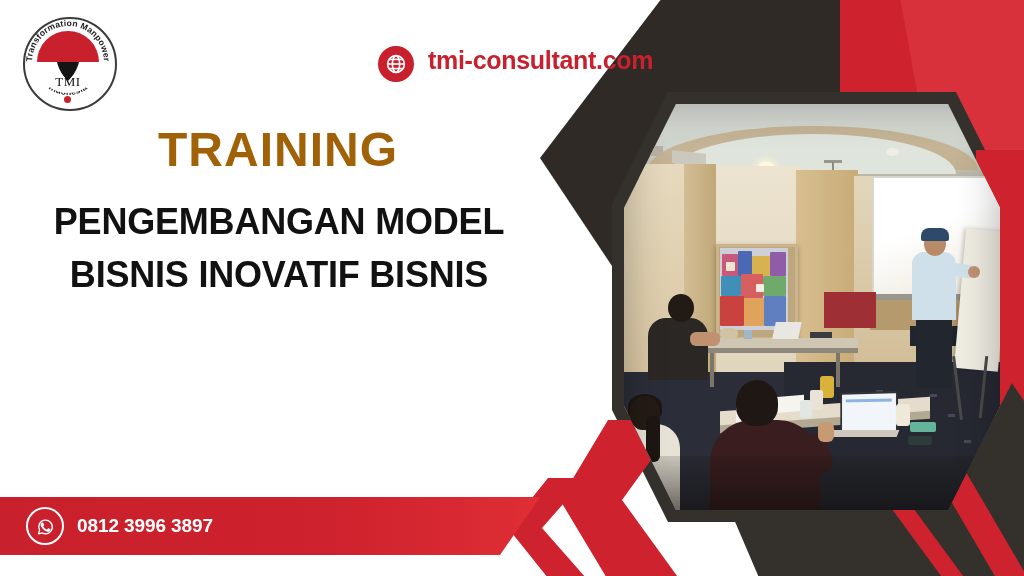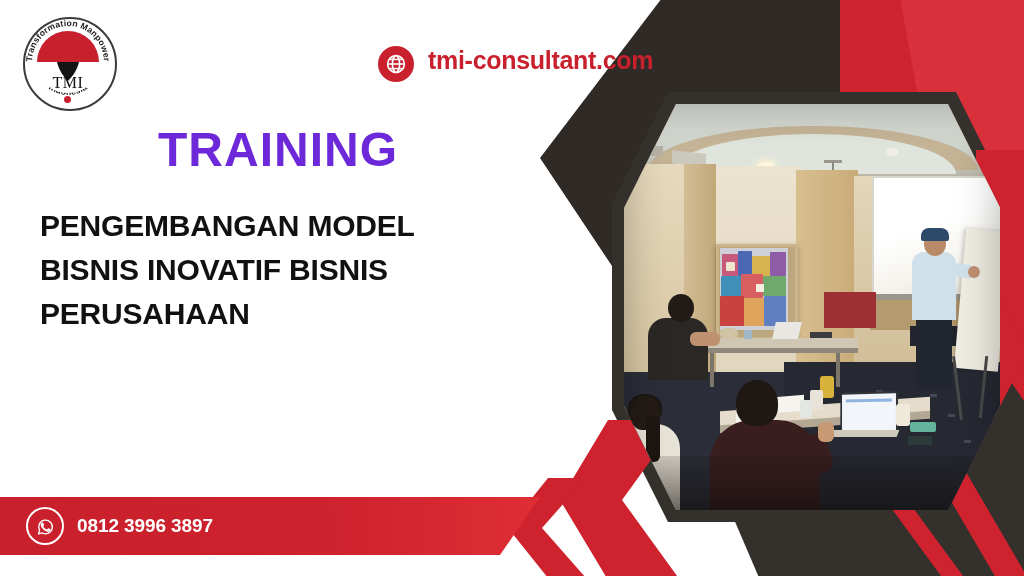--- a/index.html
+++ b/index.html
@@ -171,38 +171,38 @@
 
   
   .ph-fg{left:0;top:352px;width:376px;height:60px;background:linear-gradient(180deg,rgba(20,16,14,.15),rgba(20,16,14,.55));}
   .ph-vig{left:0;top:0;width:376px;height:406px;box-shadow:inset 0 0 42px rgba(0,0,0,.30);}
 
   
   .logo{position:absolute;left:14px;top:14px;width:104px;height:96px;}
   .logo-ring{position:absolute;left:9px;top:3px;width:90px;height:90px;border-radius:50%;border:2px solid #3b3b3b;background:#fff;}
   .logo-inner{position:absolute;left:23px;top:17px;width:62px;height:62px;border-radius:50%;overflow:hidden;background:#fff;}
   .logo-inner-top{position:absolute;left:0;top:0;width:62px;height:31px;background:#C8202C;}
-  .logo-tmi{position:absolute;left:23px;top:60px;width:62px;text-align:center;font-family:"Liberation Serif","DejaVu Serif",serif;font-size:16px;color:#111;letter-spacing:.5px;}
+  .logo-tmi{position:absolute;left:23px;top:60px;width:62px;text-align:center;font-family:"Liberation Serif","DejaVu Serif",serif;font-size:13px;color:#111;letter-spacing:.5px;}
   .logo-reddot{position:absolute;left:50px;top:82px;width:7px;height:7px;border-radius:50%;background:#C8202C;}
   .logo-arc{position:absolute;left:9px;top:3px;width:90px;height:90px;}
   .logo-arc text{font-family:"Liberation Sans","DejaVu Sans",sans-serif;font-size:8.6px;font-weight:700;fill:#1d1d1d;letter-spacing:.2px;}
 
   
   .site{position:absolute;left:378px;top:46px;display:flex;align-items:flex-start;gap:14px;}
   .site-globe{width:36px;height:36px;border-radius:50%;background:#C8202C;display:flex;align-items:center;justify-content:center;flex:none;}
   .site-txt{font-size:25px;font-weight:700;color:#C8202C;letter-spacing:-.3px;white-space:nowrap;}
 
   
   .h-training{
     position:absolute;left:62px;top:122px;width:432px;text-align:center;
-    font-size:48px;font-weight:700;color:#6d28d9;letter-spacing:1px;
+    font-size:48px;font-weight:700;color:#a16207;letter-spacing:1px;
   }
   .h-sub{
-    position:absolute;left:40px;top:204px;width:478px;text-align:left;
-    font-size:30px;font-weight:700;color:#111;line-height:1.47;letter-spacing:-.2px;
+    position:absolute;left:40px;top:196px;width:478px;text-align:center;
+    font-size:36px;font-weight:700;color:#111;line-height:1.47;letter-spacing:-.2px;
   }
 
   
   .footer{
     position:absolute;left:0;top:497px;width:560px;height:58px;
     background:linear-gradient(90deg,#C8202C 0%,#CE222E 60%,#E12F35 100%);
     clip-path:polygon(0 0, 540px 0, 500px 58px, 0 58px);
   }
   .f-items{position:absolute;left:0;top:497px;height:58px;display:flex;align-items:center;gap:22px;padding-left:26px;}
   .f-item{display:flex;align-items:center;gap:13px;}
@@ -369,21 +369,20 @@
         <line x1="5" y1="16.6" x2="19" y2="16.6"></line>
       </svg>
     </div>
     <div class="site-txt">tmi-consultant.com</div>
   </div>
 
   <div class="h-training">TRAINING</div>
   <div class="h-sub">
     <div>PENGEMBANGAN MODEL</div>
     <div>BISNIS INOVATIF BISNIS</div>
-    <div>PERUSAHAAN</div>
   </div>
 
   <div class="footer"></div>
   <div class="f-items">
 
     <div class="f-item">
       <div class="f-icon ring">
         <svg width="19" height="19" viewBox="0 0 24 24" fill="#fff">
           <path d="M3.2 21.2l1.3-4.6A8.6 8.6 0 1 1 7.8 20L3.2 21.2z" fill="none" stroke="#fff" stroke-width="1.7" stroke-linejoin="round"></path>
           <path d="M9.1 7.6c-.2-.5-.4-.5-.7-.5h-.5c-.2 0-.6.1-.9.4-.3.4-1.1 1.1-1.1 2.6s1.1 3 1.3 3.2c.1.2 2.1 3.4 5.2 4.6 2.6 1 3.1.8 3.7.8.6-.1 1.8-.8 2.1-1.5.3-.7.3-1.4.2-1.5-.1-.1-.3-.2-.6-.4l-2-1c-.3-.1-.5-.2-.7.1l-.9 1.2c-.2.2-.4.3-.7.1-.3-.2-1.3-.5-2.5-1.6-.9-.8-1.5-1.8-1.7-2.1-.2-.3 0-.5.1-.6l.5-.6c.2-.2.2-.3.3-.5.1-.2 0-.4 0-.6l-.9-2.1z"></path>

